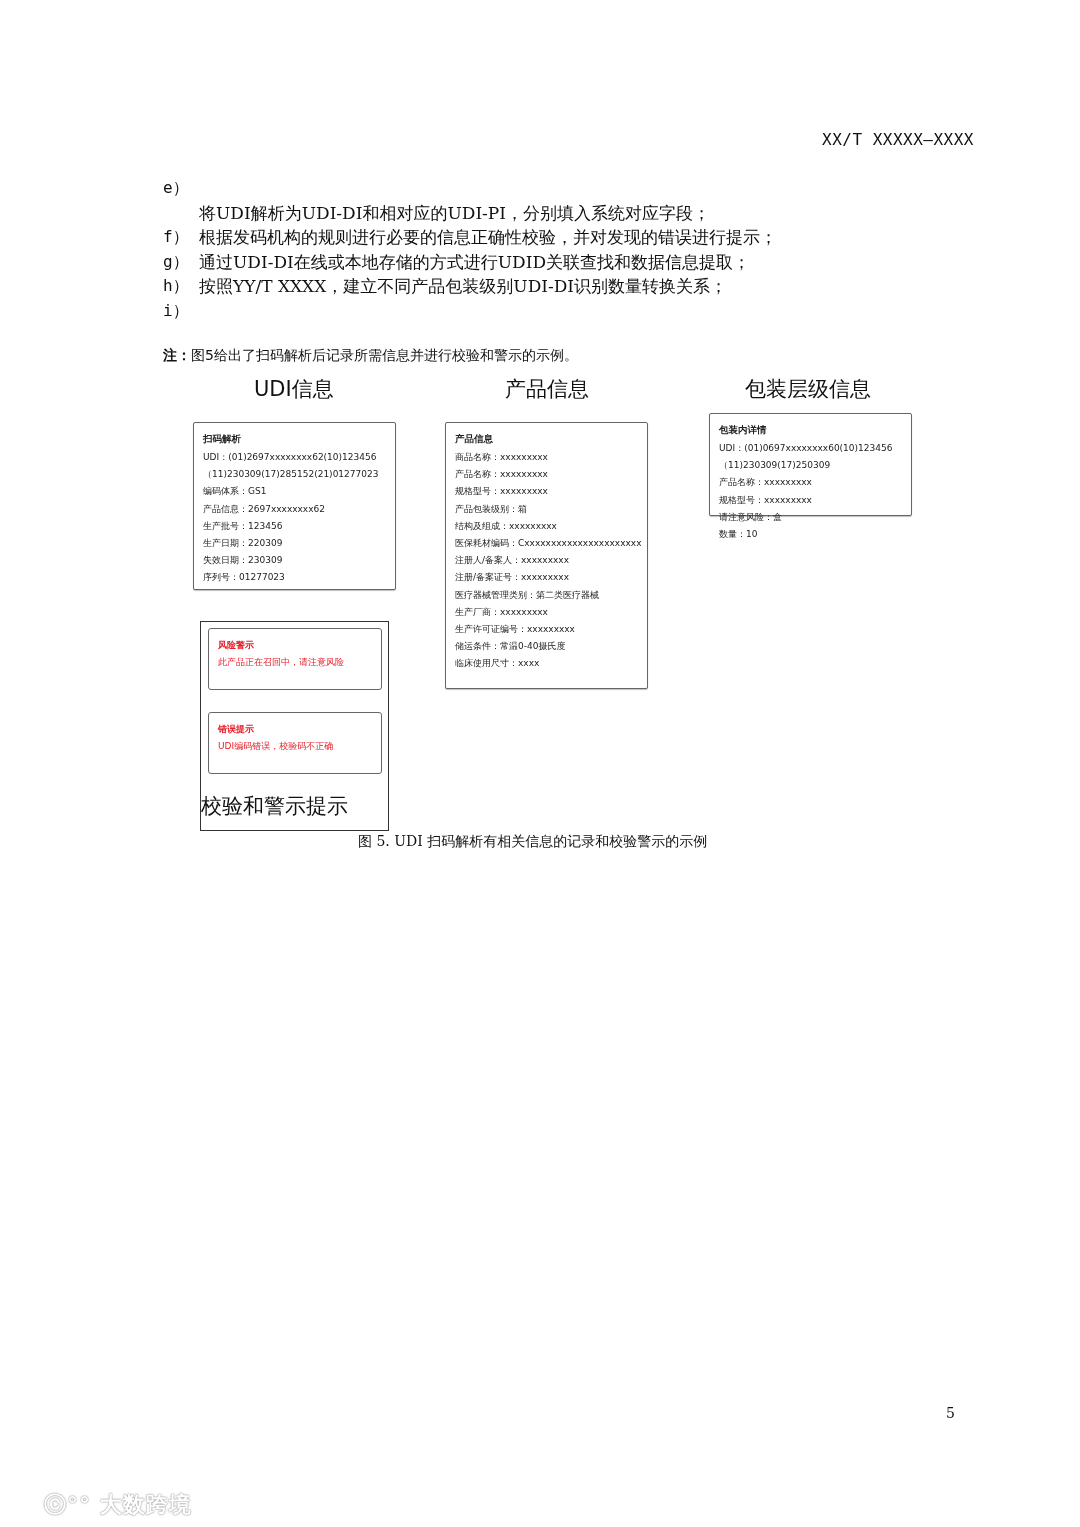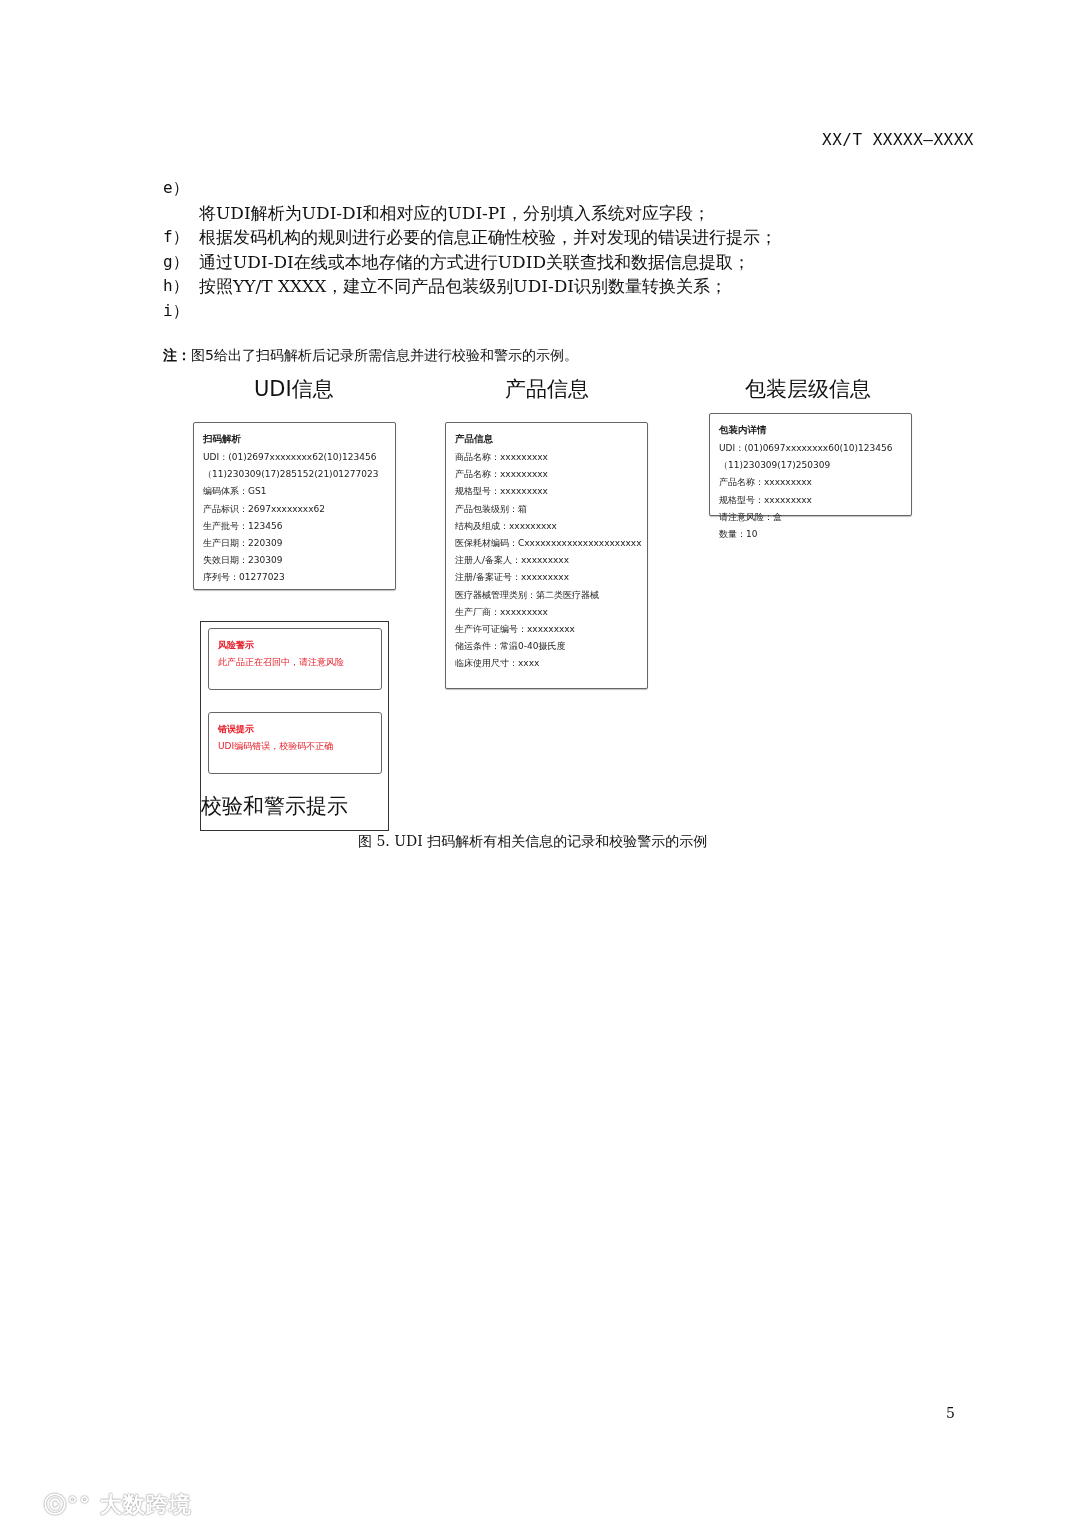--- a/index.html
+++ b/index.html
@@ -82,21 +82,21 @@
 
 <div class="abs col-title" style="left:254px;">UDI信息</div>
 <div class="abs col-title" style="left:505px;">产品信息</div>
 <div class="abs col-title" style="left:745px;">包装层级信息</div>
 
 <div class="card" style="left:193px; top:422px; width:203px; height:168px;">
   <div class="ttl">扫码解析</div>
   <div class="row">UDI：(01)2697xxxxxxxx62(10)123456</div>
   <div class="row">（11)230309(17)285152(21)01277023</div>
   <div class="row">编码体系：GS1</div>
-  <div class="row">产品标识：2697xxxxxxxx62</div>
+  <div class="row">产品信息：2697xxxxxxxx62</div>
   <div class="row">生产批号：123456</div>
   <div class="row">生产日期：220309</div>
   <div class="row">失效日期：230309</div>
   <div class="row">序列号：01277023</div>
 </div>
 
 <div class="card" style="left:445px; top:422px; width:203px; height:267px;">
   <div class="ttl">产品信息</div>
   <div class="row">商品名称：xxxxxxxxx</div>
   <div class="row">产品名称：xxxxxxxxx</div>

